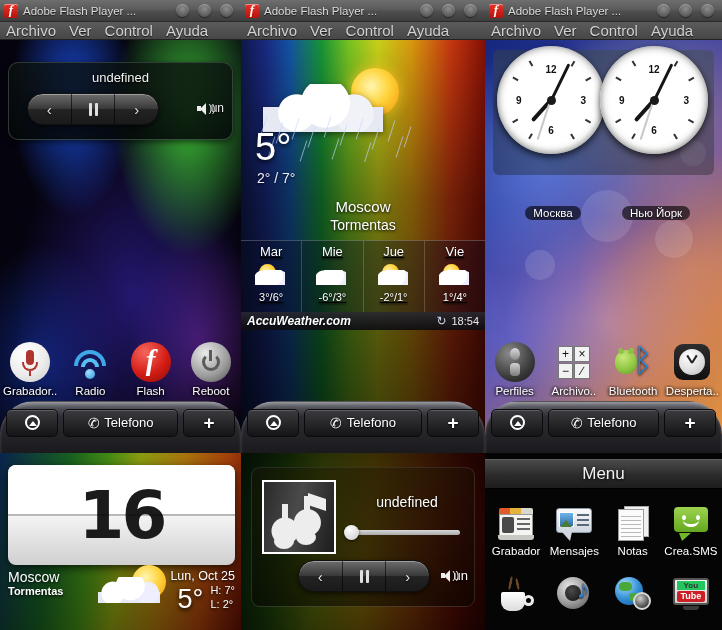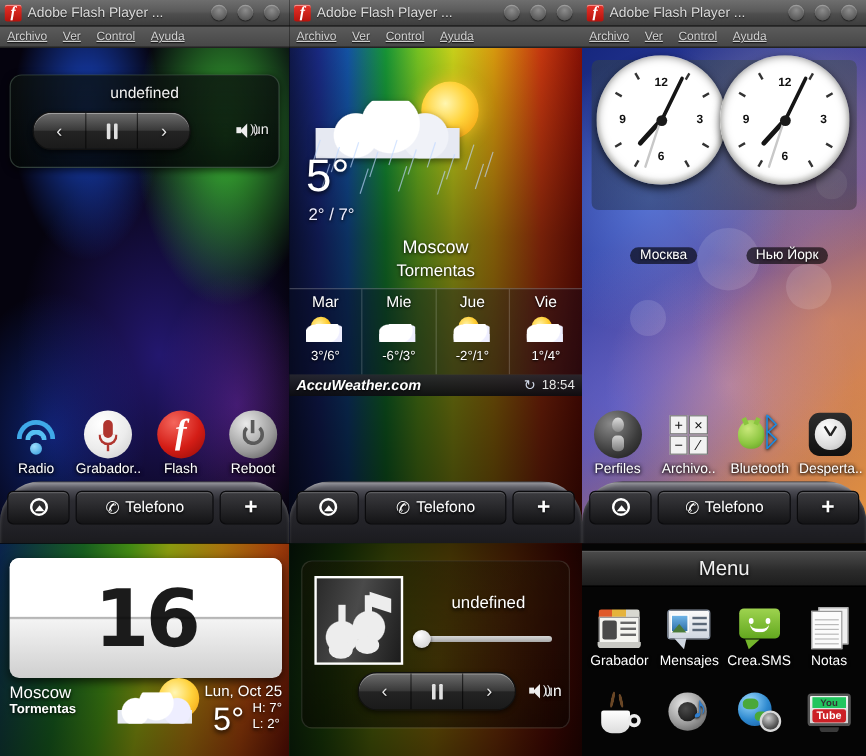--- a/index.html
+++ b/index.html
@@ -41,21 +41,21 @@
     width:13px; height:13px; border-radius:50%;
     background:radial-gradient(circle at 50% 35%,#8d8d8d,#5b5b5b 70%,#474747);
     box-shadow:inset 0 1px 1px rgba(255,255,255,.35), 0 1px 1px rgba(0,0,0,.5);
   }
   .menubar {
     height:18px; background:linear-gradient(to bottom,#5b5b5b,#474747);
     display:flex; align-items:center; gap:13px; padding:0 6px;
     border-bottom:1px solid #222;
   }
   .menubar span {
-    color:#d2d2d2; font-size:10px; text-shadow:0 1px 1px rgba(0,0,0,.75);text-decoration:underline;
+    color:#d2d2d2; font-size:15px; text-shadow:0 1px 1px rgba(0,0,0,.75);
   }
 
   
   .stage { position:absolute; left:0; right:0; top:40px; bottom:0; overflow:hidden; }
 
   .wall-aurora {
     position:absolute; inset:0;
     background:
       radial-gradient(ellipse 50% 55% at 78% 18%, rgba(70,220,60,.85), transparent 62%),
       radial-gradient(ellipse 40% 45% at 30% 14%, rgba(30,90,255,.80), transparent 64%),
@@ -226,20 +226,21 @@
     color:#fff; font-size:15px; text-shadow:0 1px 3px #000;
   }
   .wx-cond{
     position:absolute; left:0; right:0; top:177px; text-align:center;
     color:#fff; font-size:14px; text-shadow:0 1px 3px #000;
   }
   .wx-forecast{
     position:absolute; left:0; right:0; top:200px; height:72px;
     display:flex; border-top:1px solid rgba(255,255,255,.22);
     background:rgba(8,12,34,.35);
+    text-decoration:underline;
   }
   .fc{
     flex:1; position:relative; border-right:1px solid rgba(255,255,255,.18);
     text-align:center; padding-top:3px;
   }
   .fc:last-child{ border-right:none; }
   .fc-day{ color:#fff; font-size:13px; text-shadow:0 1px 2px #000; }
   .fc-ico{ width:40px; height:26px; margin:3px auto 0; position:relative; }
   .fc-ico .c{
     position:absolute; left:4px; top:8px; width:30px; height:15px;
@@ -440,34 +441,34 @@
           <span class="spk">
               <span class="waves">))</span>
             </span>
           <span>un</span>
         </div>
       </div>
 
       <div class="icon-row">
         <div class="app-icon">
           <div class="app-glyph">
-            <div style="position:absolute;left:4px;top:8px;width:32px;height:16px;border:4px solid #3fa9e8;border-bottom:none;border-radius:20px 20px 0 0;"></div>
-            <div style="position:absolute;left:11px;top:16px;width:18px;height:9px;border:4px solid #56c0f2;border-bottom:none;border-radius:12px 12px 0 0;"></div>
-            <div style="position:absolute;left:15px;top:27px;width:10px;height:10px;border-radius:50%;background:radial-gradient(circle at 35% 30%,#9fe0ff,#2f97d8);"></div>
-          </div>
-          <div class="app-label">Radio</div>
-        </div>
-        <div class="app-icon">
-          <div class="app-glyph">
             <div class="circ" style="background:radial-gradient(circle at 36% 28%,#fff,#ececec 55%,#c9c9c9);"></div>
             <div style="position:absolute;left:16px;top:8px;width:8px;height:15px;border-radius:4px;background:#b0352f;"></div>
             <div style="position:absolute;left:12px;top:20px;width:16px;height:9px;border:2px solid #b0352f;border-top:none;border-radius:0 0 9px 9px;"></div>
             <div style="position:absolute;left:19px;top:28px;width:2px;height:6px;background:#b0352f;"></div>
           </div>
           <div class="app-label">Grabador..</div>
+        </div>
+        <div class="app-icon">
+          <div class="app-glyph">
+            <div style="position:absolute;left:4px;top:8px;width:32px;height:16px;border:4px solid #3fa9e8;border-bottom:none;border-radius:20px 20px 0 0;"></div>
+            <div style="position:absolute;left:11px;top:16px;width:18px;height:9px;border:4px solid #56c0f2;border-bottom:none;border-radius:12px 12px 0 0;"></div>
+            <div style="position:absolute;left:15px;top:27px;width:10px;height:10px;border-radius:50%;background:radial-gradient(circle at 35% 30%,#9fe0ff,#2f97d8);"></div>
+          </div>
+          <div class="app-label">Radio</div>
         </div>
         <div class="app-icon">
           <div class="app-glyph">
             <div class="circ" style="background:radial-gradient(circle at 35% 25%,#f4665c,#d41d16 55%,#8d0a06);"></div>
             <div style="position:absolute;left:0;right:0;top:2px;text-align:center;color:#fff;font:italic bold 29px 'Liberation Serif',serif;">f</div>
           </div>
           <div class="app-label">Flash</div>
         </div>
         <div class="app-icon">
           <div class="app-glyph">
@@ -818,36 +819,36 @@
           <div style="position:absolute;left:23px;top:11px;width:12px;height:2px;background:#5b6878;"></div>
           <div style="position:absolute;left:23px;top:16px;width:12px;height:2px;background:#5b6878;"></div>
           <div style="position:absolute;left:23px;top:21px;width:12px;height:2px;background:#5b6878;"></div>
           <div style="position:absolute;left:8px;top:29px;width:0;height:0;border-left:8px solid transparent;border-right:2px solid transparent;border-top:9px solid #cfd6e0;"></div>
         </div>
         <div class="mi-label">Mensajes</div>
       </div>
 
       <div class="mi">
         <div class="mi-glyph">
+          <div style="position:absolute;left:11px;top:3px;width:25px;height:31px;background:#f0f0f0;border:1px solid #a8a8a8;"></div>
+          <div style="position:absolute;left:5px;top:6px;width:26px;height:32px;background:#fbfbfb;border:1px solid #9a9a9a;"></div>
+          <div style="position:absolute;left:8px;top:13px;width:20px;height:1px;background:#b9b9b9;box-shadow:0 4px 0 #b9b9b9,0 8px 0 #b9b9b9,0 12px 0 #b9b9b9,0 16px 0 #b9b9b9,0 20px 0 #b9b9b9;"></div>
+        </div>
+        <div class="mi-label">Notas</div>
+      </div>
+
+      <div class="mi">
+        <div class="mi-glyph">
           <div style="position:absolute;left:3px;top:4px;width:34px;height:25px;border-radius:4px;background:linear-gradient(#9ed34f,#63a81f);"></div>
           <div style="position:absolute;left:8px;top:30px;width:0;height:0;border-left:3px solid transparent;border-right:9px solid transparent;border-top:8px solid #74b62c;"></div>
           <div style="position:absolute;left:11px;top:12px;width:4px;height:5px;border-radius:50%;background:#fff;"></div>
           <div style="position:absolute;left:25px;top:12px;width:4px;height:5px;border-radius:50%;background:#fff;"></div>
           <div style="position:absolute;left:12px;top:17px;width:16px;height:7px;border-bottom:3px solid #fff;border-radius:0 0 10px 10px;"></div>
         </div>
         <div class="mi-label">Crea.SMS</div>
-      </div>
-
-      <div class="mi">
-        <div class="mi-glyph">
-          <div style="position:absolute;left:11px;top:3px;width:25px;height:31px;background:#f0f0f0;border:1px solid #a8a8a8;"></div>
-          <div style="position:absolute;left:5px;top:6px;width:26px;height:32px;background:#fbfbfb;border:1px solid #9a9a9a;"></div>
-          <div style="position:absolute;left:8px;top:13px;width:20px;height:1px;background:#b9b9b9;box-shadow:0 4px 0 #b9b9b9,0 8px 0 #b9b9b9,0 12px 0 #b9b9b9,0 16px 0 #b9b9b9,0 20px 0 #b9b9b9;"></div>
-        </div>
-        <div class="mi-label">Notas</div>
       </div>
 
       <div class="mi">
         <div class="mi-glyph">
           <div style="position:absolute;left:5px;top:18px;width:24px;height:19px;background:linear-gradient(#fff,#dcdcdc);border-radius:2px 2px 9px 9px;"></div>
           <div style="position:absolute;left:27px;top:21px;width:11px;height:11px;border:3px solid #ececec;border-radius:50%;"></div>
           <div style="position:absolute;left:13px;top:2px;width:3px;height:14px;border-left:3px solid #6a4726;border-radius:50%;transform:rotate(12deg);"></div>
           <div style="position:absolute;left:20px;top:4px;width:3px;height:12px;border-left:3px solid #6a4726;border-radius:50%;transform:rotate(-12deg);"></div>
         </div>
         <div class="mi-label"></div>

